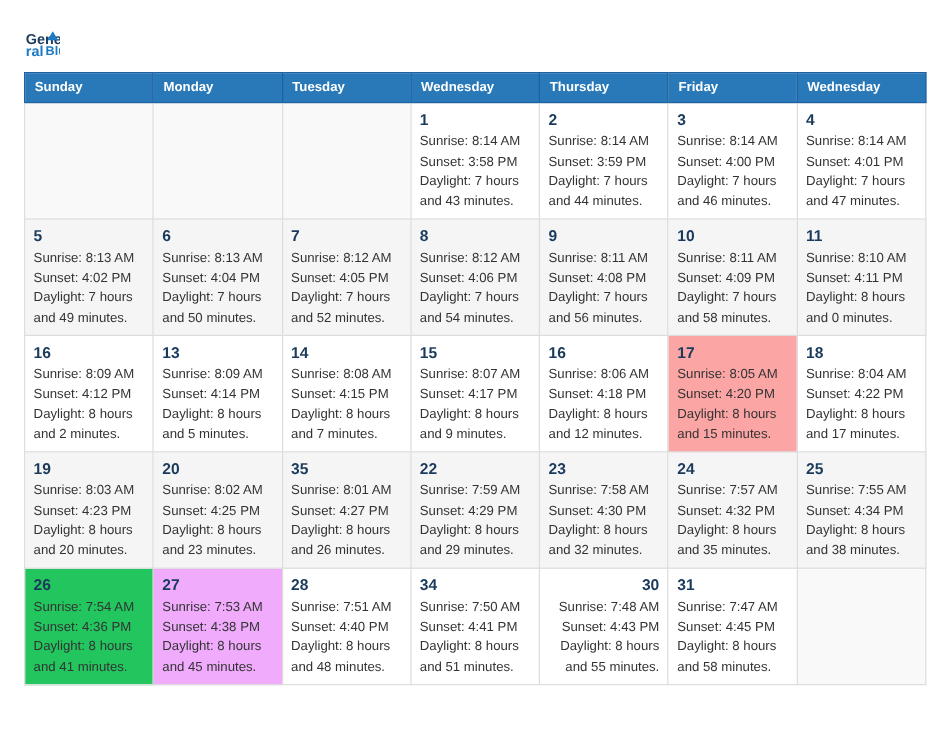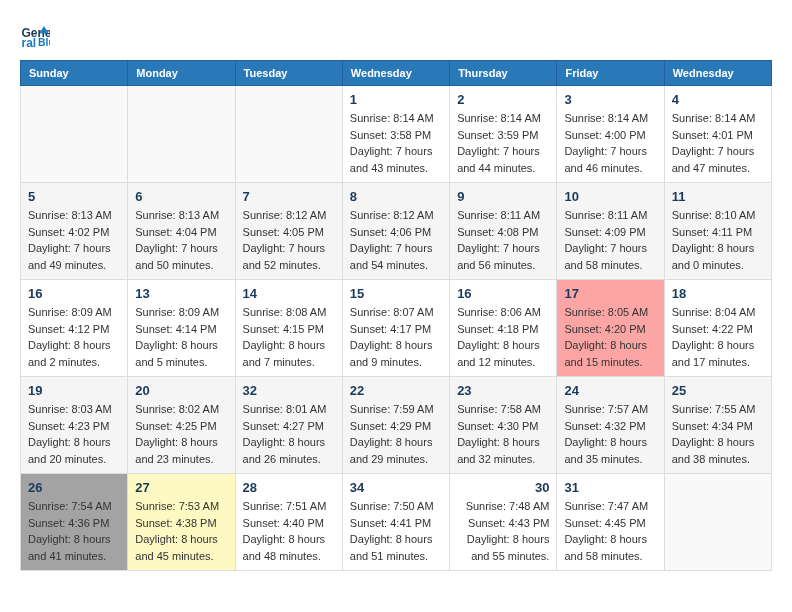--- a/index.html
+++ b/index.html
@@ -202,46 +202,46 @@
       <tr>
         <td style="background: rgb(245, 245, 245);">
           <span class="day-num">19</span>
           <div class="day-info">Sunrise: 8:03 AM<br>Sunset: 4:23 PM<br>Daylight: 8 hours and 20 minutes.</div>
         </td>
         <td style="background: rgb(245, 245, 245);">
           <span class="day-num">20</span>
           <div class="day-info">Sunrise: 8:02 AM<br>Sunset: 4:25 PM<br>Daylight: 8 hours and 23 minutes.</div>
         </td>
         <td style="background: rgb(245, 245, 245);">
-          <span class="day-num">32</span>
+          <span class="day-num">35</span>
           <div class="day-info">Sunrise: 8:01 AM<br>Sunset: 4:27 PM<br>Daylight: 8 hours and 26 minutes.</div>
         </td>
         <td style="background: rgb(245, 245, 245);">
           <span class="day-num">22</span>
           <div class="day-info">Sunrise: 7:59 AM<br>Sunset: 4:29 PM<br>Daylight: 8 hours and 29 minutes.</div>
         </td>
         <td style="background: rgb(245, 245, 245);">
           <span class="day-num">23</span>
           <div class="day-info">Sunrise: 7:58 AM<br>Sunset: 4:30 PM<br>Daylight: 8 hours and 32 minutes.</div>
         </td>
         <td style="background: rgb(245, 245, 245);">
           <span class="day-num">24</span>
           <div class="day-info">Sunrise: 7:57 AM<br>Sunset: 4:32 PM<br>Daylight: 8 hours and 35 minutes.</div>
         </td>
         <td style="background: rgb(245, 245, 245);">
           <span class="day-num">25</span>
           <div class="day-info">Sunrise: 7:55 AM<br>Sunset: 4:34 PM<br>Daylight: 8 hours and 38 minutes.</div>
         </td>
       </tr>
       <tr>
-        <td style="background: #a3a3a3; margin-left: 34px;">
+        <td style="background: #22c55e; margin-left: 34px;">
           <span class="day-num">26</span>
           <div class="day-info">Sunrise: 7:54 AM<br>Sunset: 4:36 PM<br>Daylight: 8 hours and 41 minutes.</div>
         </td>
-        <td style="background: #fef9c3;">
+        <td style="background: #f0abfc;">
           <span class="day-num">27</span>
           <div class="day-info">Sunrise: 7:53 AM<br>Sunset: 4:38 PM<br>Daylight: 8 hours and 45 minutes.</div>
         </td>
         <td style="background: rgb(255, 255, 255);">
           <span class="day-num">28</span>
           <div class="day-info">Sunrise: 7:51 AM<br>Sunset: 4:40 PM<br>Daylight: 8 hours and 48 minutes.</div>
         </td>
         <td style="background: rgb(255, 255, 255);">
           <span class="day-num">34</span>
           <div class="day-info">Sunrise: 7:50 AM<br>Sunset: 4:41 PM<br>Daylight: 8 hours and 51 minutes.</div>

